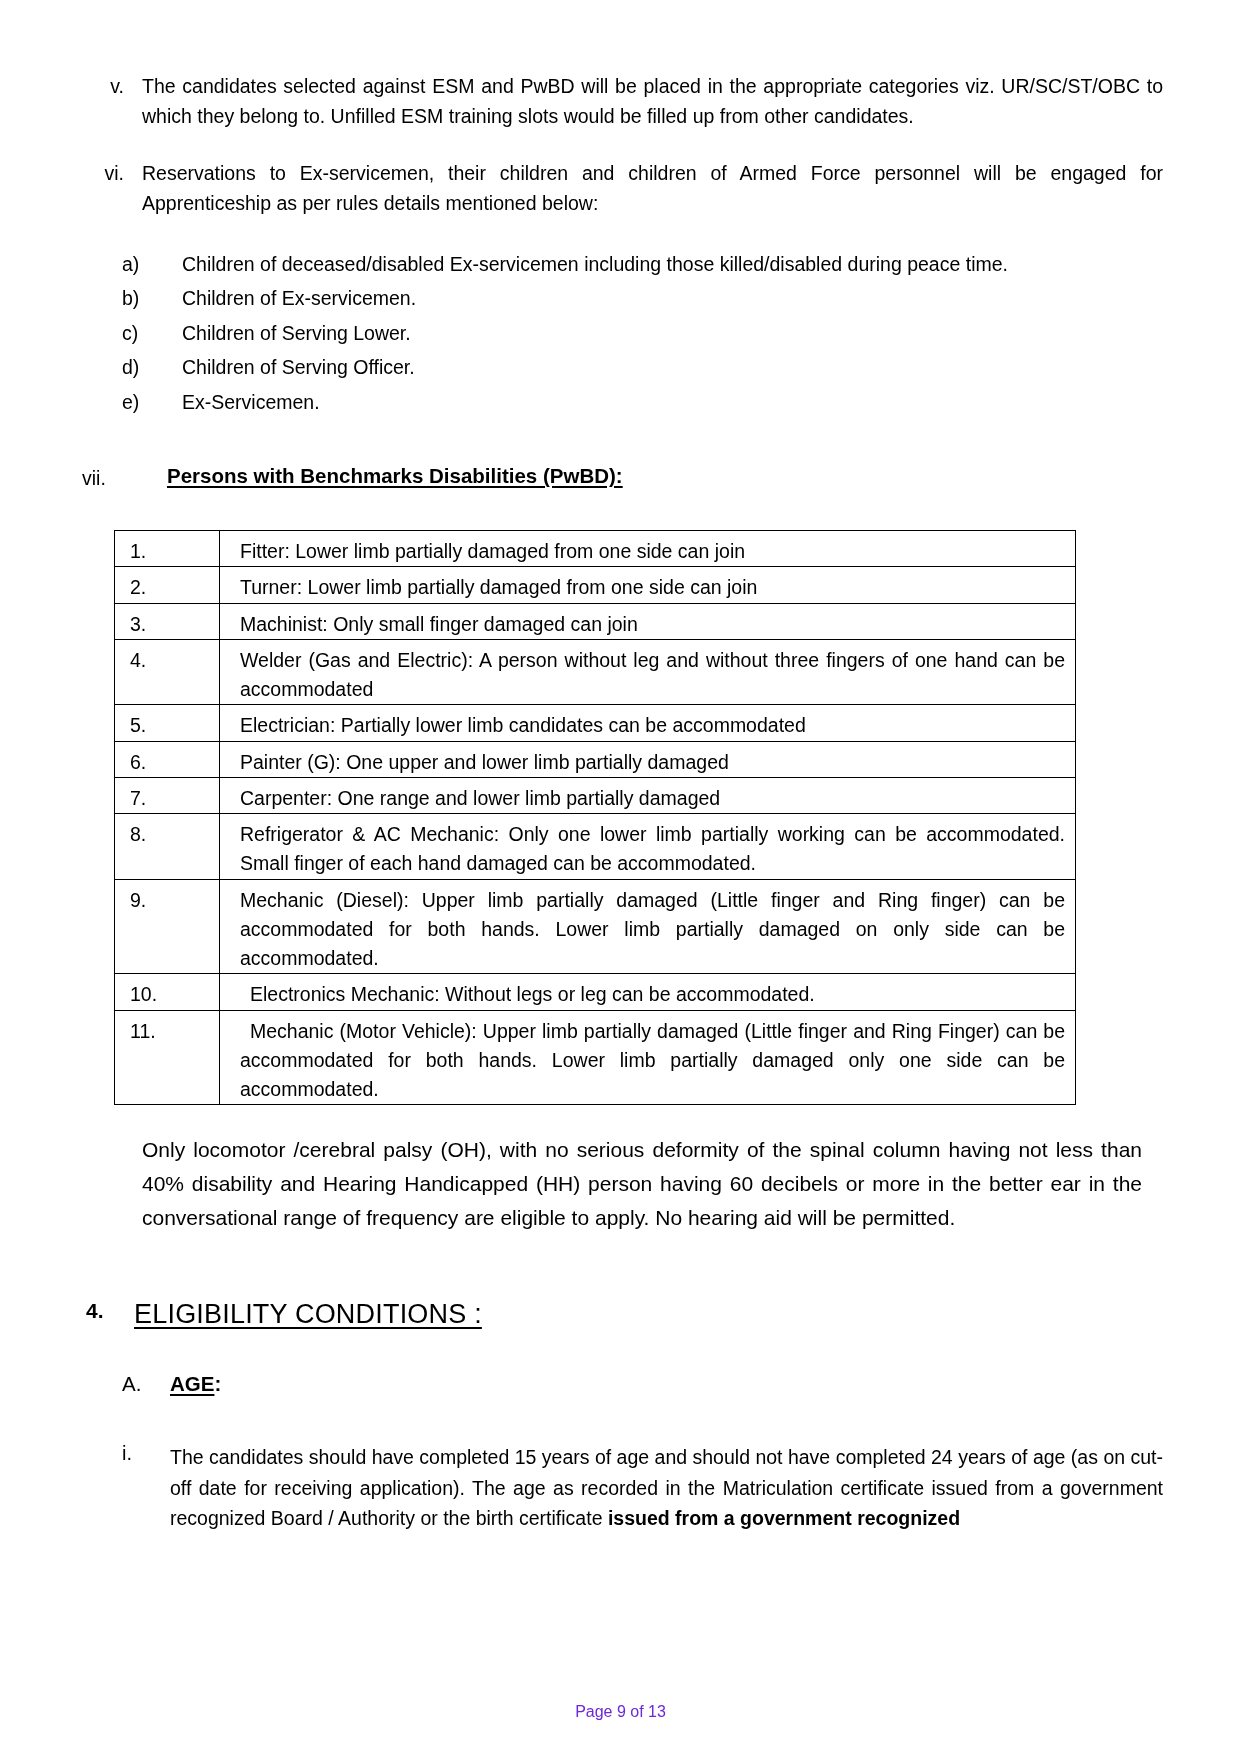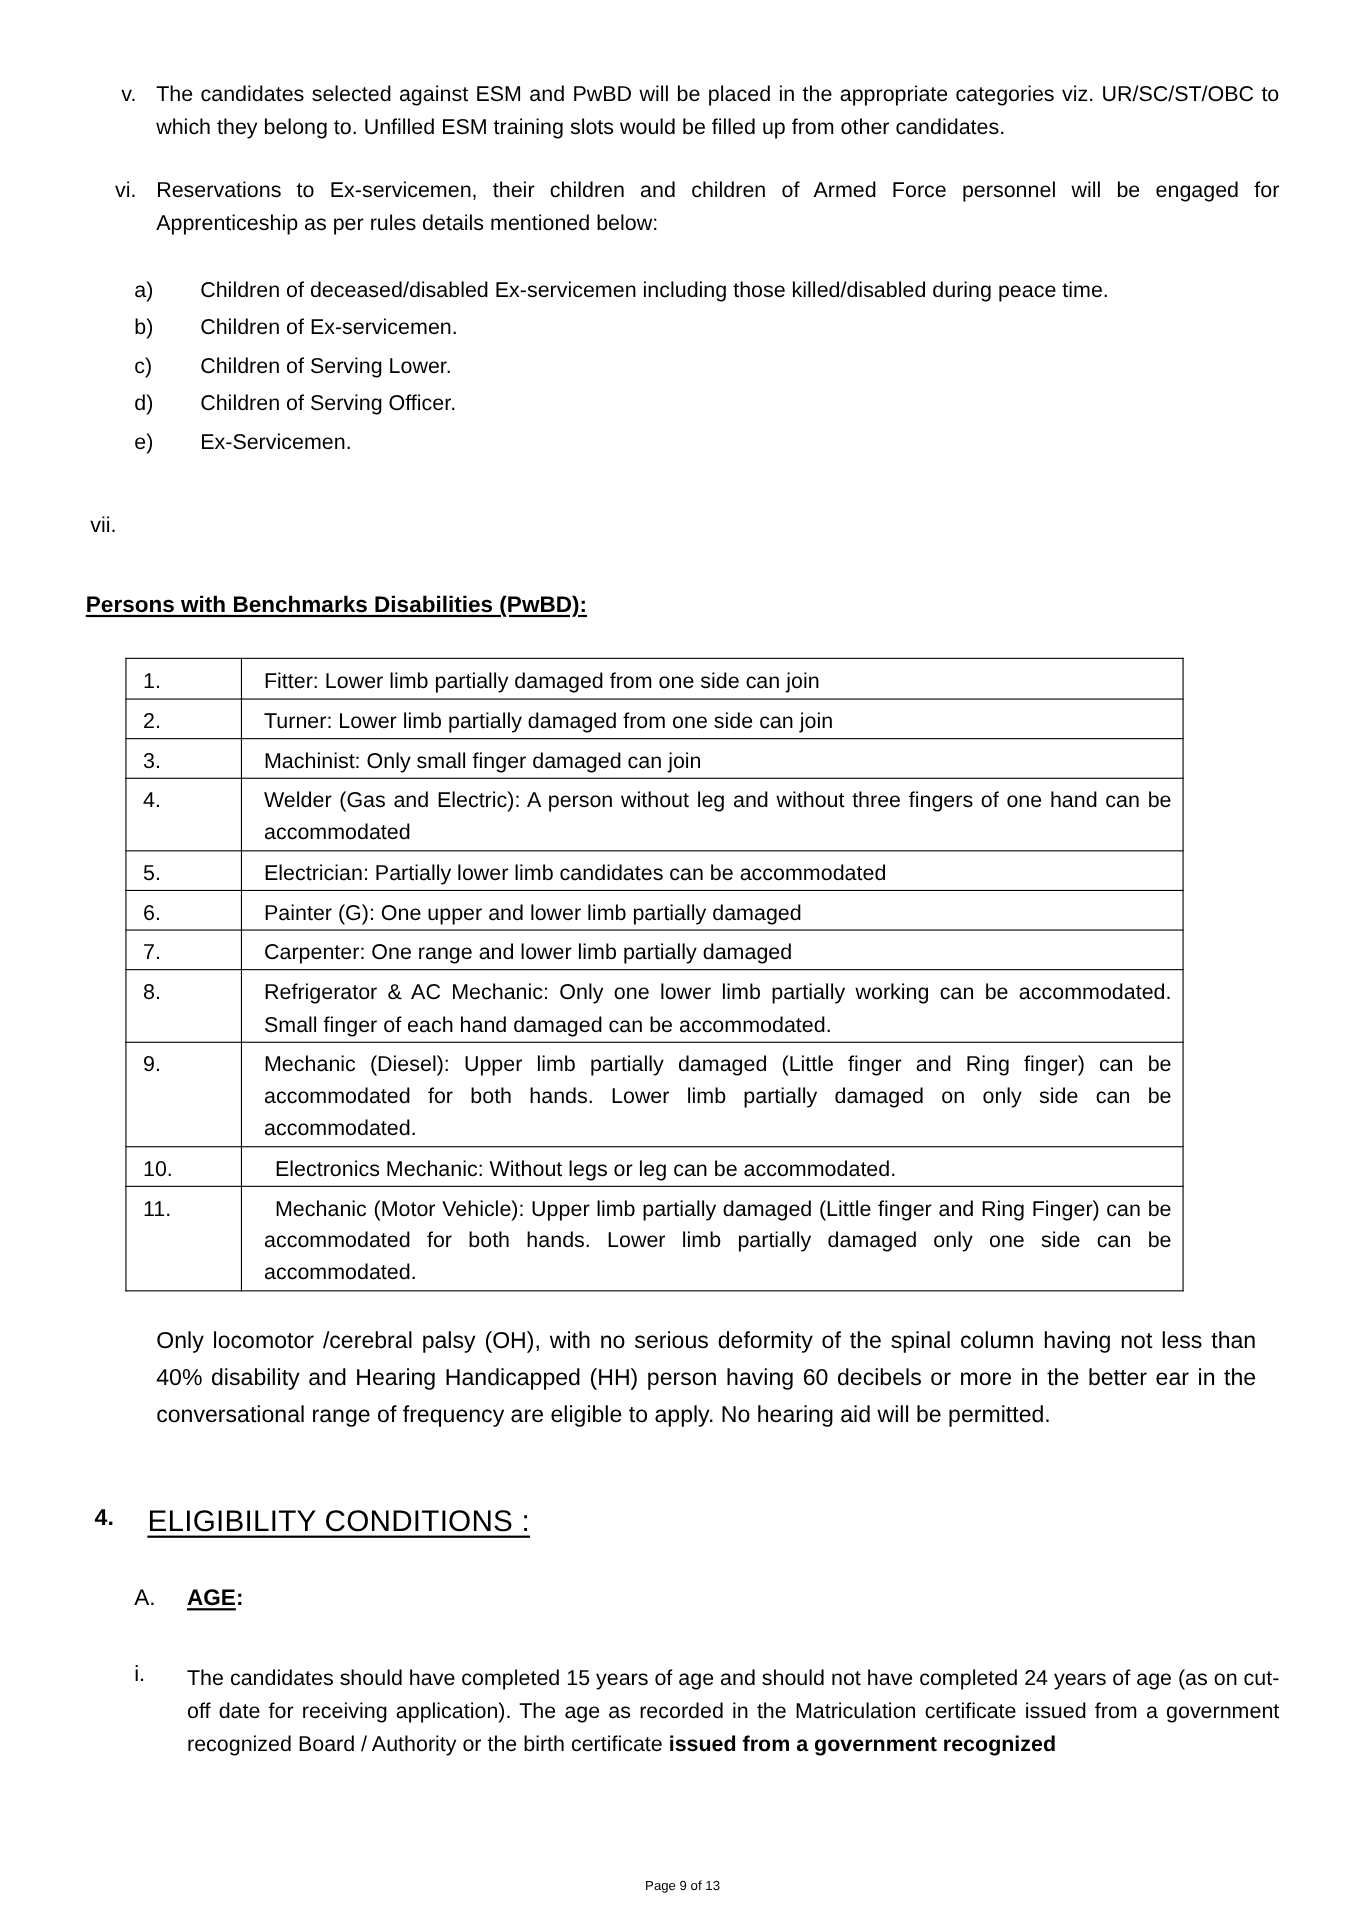--- a/index.html
+++ b/index.html
@@ -72,20 +72,21 @@
     font-size: 19.5px;
     line-height: 1.62;
   }
 
   
   .vii-heading {
     font-weight: bold;
     font-size: 20.5px;
     text-decoration: underline;
     text-underline-offset: 3px;
+    margin-left: 15px;
   }
 
   .intro-para {
     margin: 26px 0 0 64px;
     width: 900px;
     font-size: 19.5px;
     line-height: 1.62;
   }
 
   
@@ -188,22 +189,22 @@
   }
   .b { font-weight: bold; }
 
   
   .footer {
     position: absolute;
     left: 0;
     right: 0;
     bottom: 34px;
     text-align: center;
-    font-size: 12px;
-    color: #000000;
+    font-size: 16px;
+    color: #6d28d9;
   }
 </style>
 </head>
 <body>
 
 <div class="page">
 
   <div class="roman-row">
     <div class="roman-marker">v.</div>
     <div class="roman-body just">The candidates selected against ESM and PwBD will be placed in the appropriate categories viz. UR/SC/ST/OBC to which they belong to. Unfilled ESM training slots would be filled up from other candidates.</div>
@@ -230,21 +231,21 @@
     <div class="letter-row">
       <div class="letter-marker">d)</div>
       <div class="letter-body">Children of Serving Officer.</div>
     </div>
     <div class="letter-row">
       <div class="letter-marker">e)</div>
       <div class="letter-body">Ex-Servicemen.</div>
     </div>
   </div>
 
-  <div class="roman-row" style="margin-top:46px;margin-bottom:0;flex-direction:column;">
+  <div class="roman-row" style="margin-top:46px;margin-bottom:0;">
     <div class="roman-marker" style="width:74px;flex:0 0 74px;padding-right:0;text-align:left;padding-left:4px;">vii.</div>
     <div class="vii-heading">Persons with Benchmarks Disabilities (PwBD):</div>
   </div>
 
 
   <table class="pwbd">
     <tbody>
       <tr>
         <td class="num rowpad-1">
             <div class="inner">1.</div>

